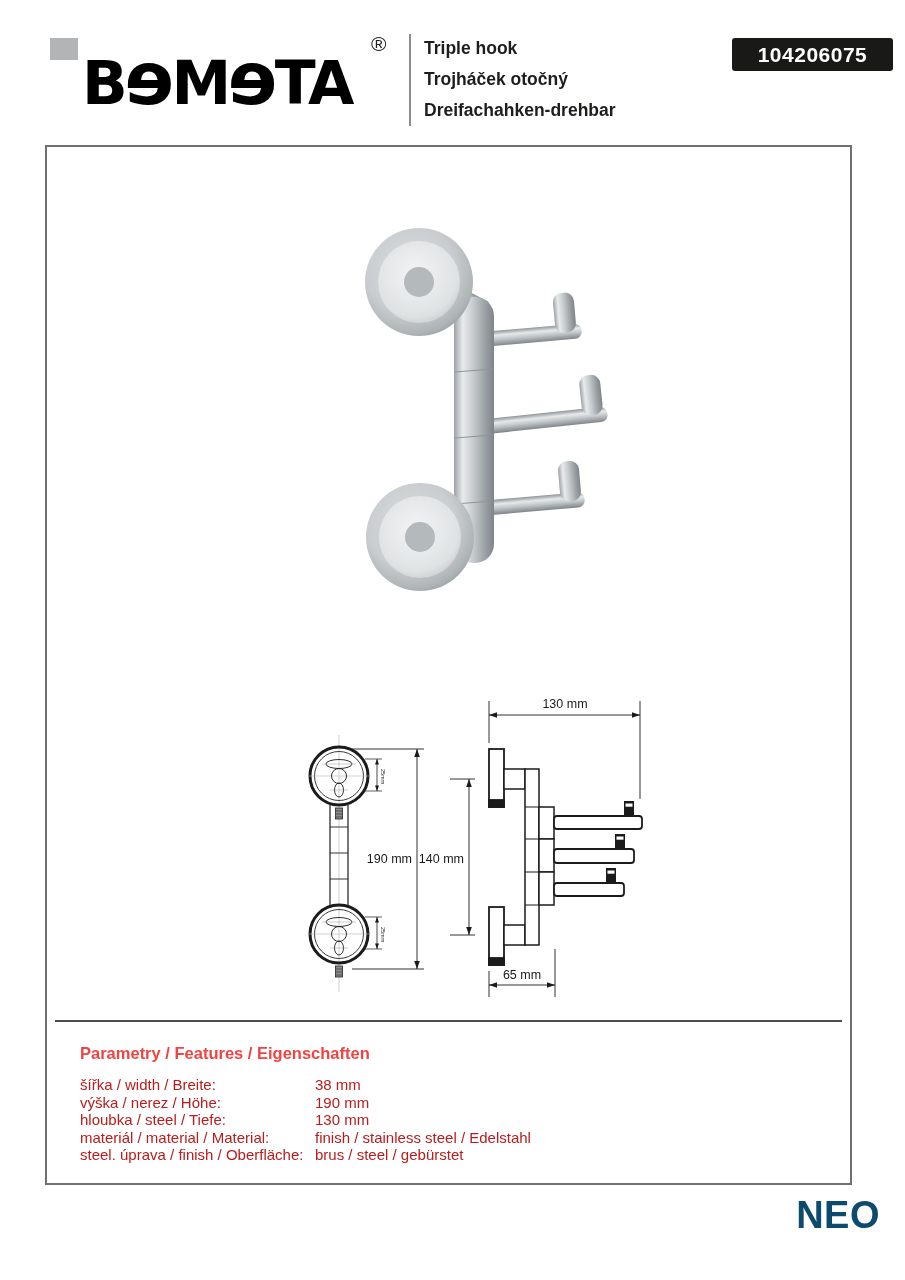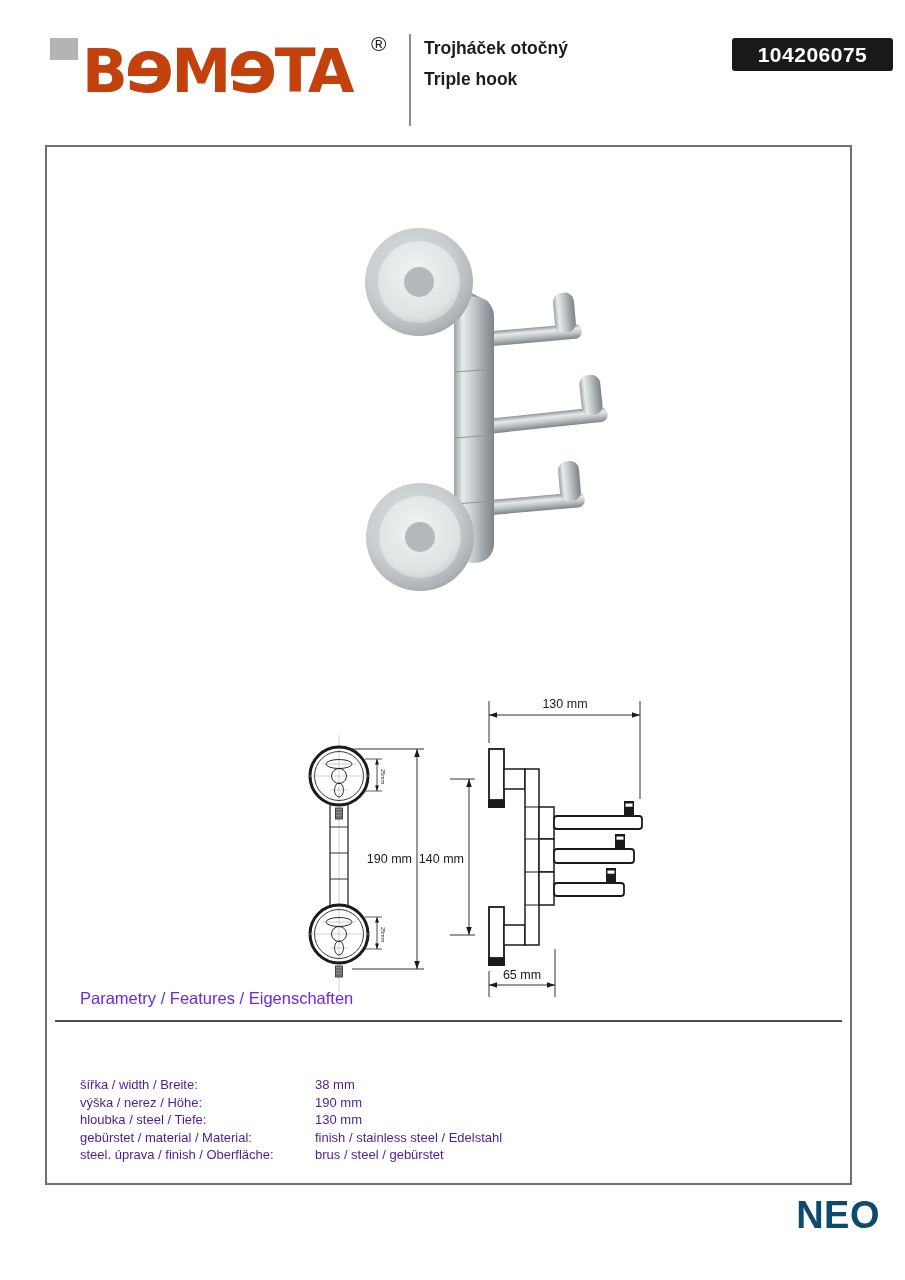--- a/index.html
+++ b/index.html
@@ -1,39 +1,39 @@
 <!DOCTYPE html>
 <html><head>
 <meta charset="utf-8">
 <style>
   html,body{margin:0;padding:0;background:#ffffff;}
   body{font-family:"Liberation Sans", sans-serif;color:#1c1c1a;}
   .page{position:relative;width:905px;height:1280px;background:#fff;overflow:hidden;}
 
   
   .logo-square{position:absolute;left:50px;top:38px;width:28px;height:22px;background:#b2b4b6;}
-  .logo-text{position:absolute;left:82px;top:24px;font-family:"DejaVu Sans", sans-serif;
-             font-weight:bold;font-size:60px;letter-spacing:-3px;color:#c2410c;white-space:nowrap;}
+  .logo-text{position:absolute;left:82px;top:36px;font-family:"DejaVu Sans", sans-serif;
+             font-weight:bold;font-size:60px;letter-spacing:-3px;color:#000000;white-space:nowrap;}
   .logo-text .logo-e{font-size:1.22em;}
   .logo-reg{position:absolute;left:371px;top:32px;font-size:21px;font-weight:normal;color:#1d1d1b;}
   .header-sep{position:absolute;left:409px;top:34px;width:2px;height:92px;background:#8d8d8d;}
   .title-block{position:absolute;left:424px;top:33px;font-weight:bold;font-size:17.5px;line-height:31px;color:#1d1d1b;}
   .code-badge{position:absolute;left:732px;top:38px;width:161px;height:33px;background:#191917;
               border-radius:3px;display:flex;align-items:center;justify-content:center;}
   .code-badge span{color:#ffffff;font-weight:bold;font-size:21px;letter-spacing:0.5px;}
 
   
   .main-box{position:absolute;left:45px;top:145px;width:803px;height:1036px;border:2px solid #707070;background:#fff;}
   .photo-svg{position:absolute;left:300px;top:73px;}
   .drawing-svg{position:absolute;left:225px;top:540px;}
   .section-divider{position:absolute;left:8px;right:8px;top:873px;height:2px;background:#4e4e4e;}
 
   
-  .param-heading{position:absolute;left:33px;top:842px;font-size:16.5px;font-weight:normal;color:#6d28d9;}
-  .param-table{position:absolute;left:33px;top:929px;font-size:13px;line-height:17.5px;color:#4c1d95;}
+  .param-heading{position:absolute;left:33px;top:897px;font-size:16.5px;font-weight:bold;color:#ef4444;}
+  .param-table{position:absolute;left:33px;top:929px;font-size:15px;line-height:17.5px;color:#b91c1c;}
   .param-row{display:flex;}
   .param-label{width:235px;}
   .param-value{}
 
   
   .collection{position:absolute;right:25px;top:1194px;font-size:38px;font-weight:bold;letter-spacing:0.5px;color:#0c4a6e;}
 
   .dim-text{font-family:"Liberation Sans",sans-serif;font-size:12.5px;fill:#1b1b1b;}
   .dim-small{font-family:"Liberation Sans",sans-serif;font-size:5.5px;fill:#1b1b1b;}
 </style>
@@ -44,22 +44,23 @@
 
   <div>
     <div class="logo-square"></div>
     <div class="logo-text"><span>B</span><span class="logo-e">ɘ</span><span>M</span><span class="logo-e">ɘ</span><span>T</span><span>A</span></div>
     <div class="logo-reg">®</div>
   </div>
 
   <div class="header-sep"></div>
 
   <div class="title-block">
+    <div>Triple hook</div>
     <div>Trojháček otočný</div>
-    <div>Triple hook</div>
+    <div>Dreifachahken-drehbar</div>
   </div>
 
   <div class="code-badge">
     <span>104206075</span>
   </div>
 
   <div class="main-box">
 
     <svg class="photo-svg" width="300" height="380" viewBox="0 0 300 380">
       <defs>
@@ -252,21 +253,21 @@
       </div>
       <div class="param-row">
         <div class="param-label">výška / nerez / Höhe:</div>
         <div class="param-value">190 mm</div>
       </div>
       <div class="param-row">
         <div class="param-label">hloubka / steel / Tiefe:</div>
         <div class="param-value">130 mm</div>
       </div>
       <div class="param-row">
-        <div class="param-label">gebürstet / material / Material:</div>
+        <div class="param-label">materiál / material / Material:</div>
         <div class="param-value">finish / stainless steel  / Edelstahl</div>
       </div>
       <div class="param-row">
         <div class="param-label">steel. úprava / finish / Oberfläche:</div>
         <div class="param-value">brus / steel / gebürstet</div>
       </div>
     </div>
   </div>
 
   <div class="collection">NEO</div>

